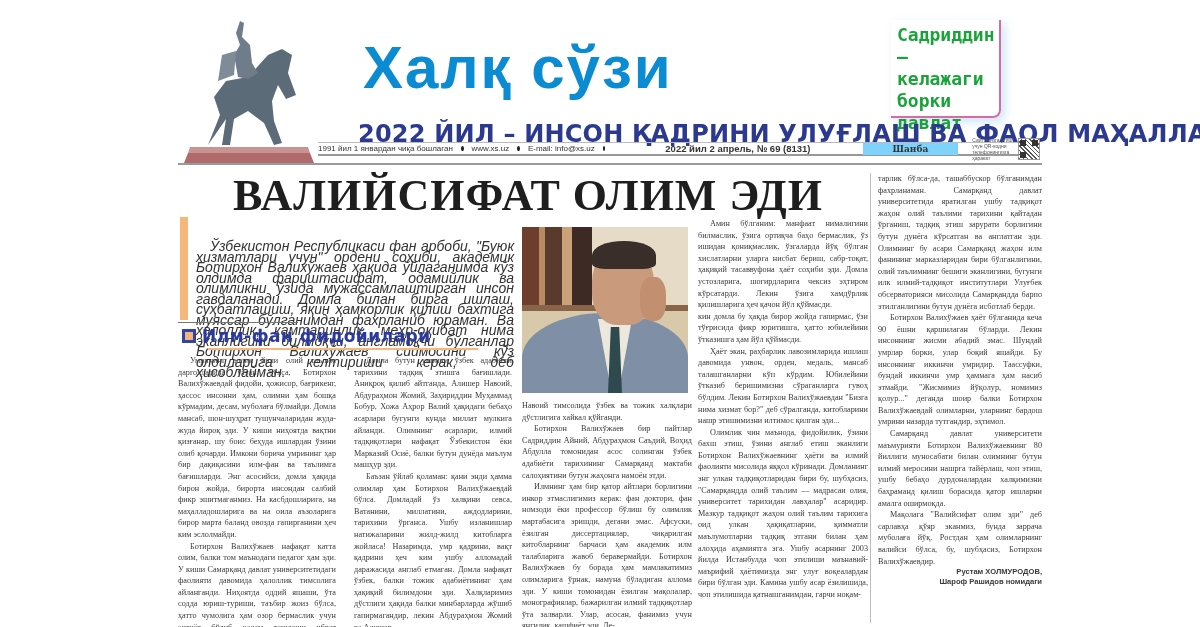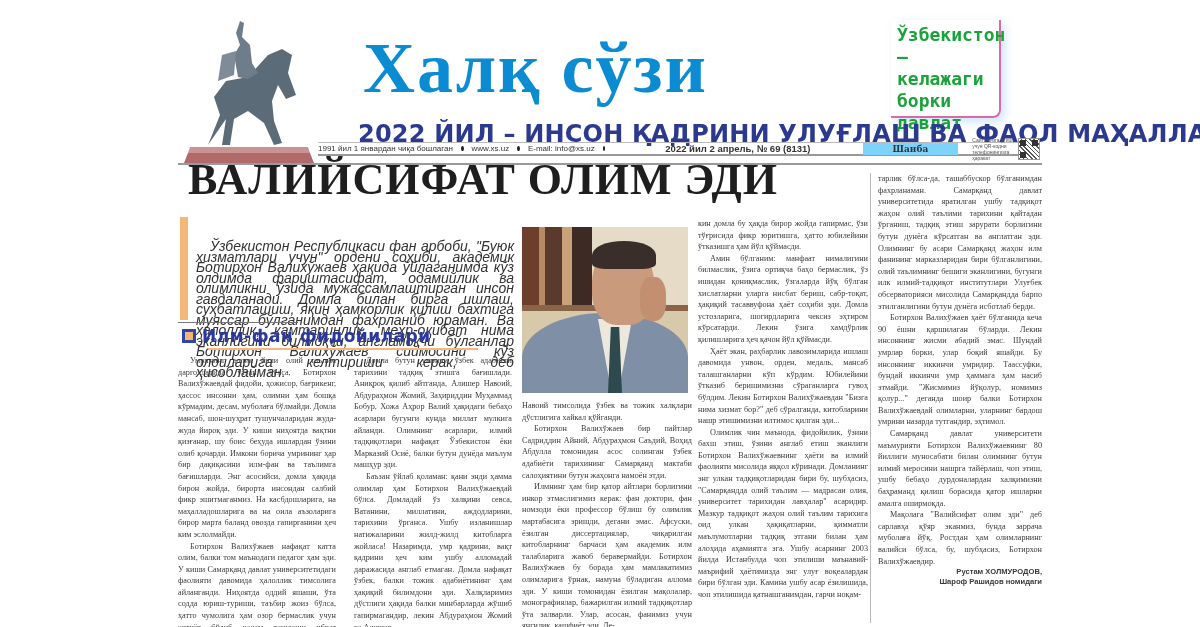--- a/index.html
+++ b/index.html
@@ -3,22 +3,22 @@
 <meta charset="utf-8">
 <style>
   * { box-sizing: border-box; margin: 0; padding: 0; }
   html, body { width: 1200px; height: 627px; background: #ffffff; overflow: hidden; }
   body { font-family: "Liberation Sans", sans-serif; color: #2a2a2a; position: relative; }
 
   .page { position: absolute; left: 178px; top: 10px; width: 864px; height: 617px; }
 
   
   .statue { position: absolute; left: 0; top: 5px; width: 140px; height: 148px; }
-  .logo { position: absolute; left: 185px; top: 8px; font-family: Liberation Serif, serif; font-weight: bold;
-          font-size: 72px; color: #0a8bd2; letter-spacing: 2px; line-height: 100px; }
+  .logo { position: absolute; left: 185px; top: 8px; font-family: Liberation Sans, sans-serif; font-weight: bold;
+          font-size: 60px; color: #0a8bd2; letter-spacing: 2px; line-height: 100px; }
   .slogan-box { position: absolute; left: 713px; top: 10px; width: 110px; height: 98px; border-right: 2px solid #d86aa8;
                 border-bottom: 2px solid #d86aa8; border-radius: 0 0 8px 0; box-shadow: 4px 4px 10px rgba(120,180,230,0.35);
                 padding: 4px 0 0 6px; }
   .slogan-line { display: block; font-family: "DejaVu Sans Mono", monospace; font-weight: bold; color: #1aa33a;
                  font-size: 18px; line-height: 22px; }
   .year-banner { position: absolute; left: 180px; top: 110px; font-family: "DejaVu Sans", sans-serif; font-weight: bold;
                  color: #2b3a8f; font-size: 24px; letter-spacing: 0.2px; white-space: nowrap; }
   .info-bar { position: absolute; left: 140px; top: 132px; width: 700px; height: 14px; border-top: 1px solid #bbb;
               border-bottom: 2px solid #999; display: flex; align-items: center; font-size: 8px; color: #333; }
   .info-bar .seg { white-space: nowrap; margin-right: 8px; }
@@ -28,21 +28,21 @@
   .info-bar .qrnote { font-size: 5px; line-height: 6px; width: 88px; color: #555; margin-left: 6px; }
   .qr { position: absolute; left: 840px; top: 128px; width: 22px; height: 22px; border: 1px solid #999;
         background:
           linear-gradient(#333,#333) 1px 1px/6px 6px no-repeat,
           linear-gradient(#333,#333) 13px 1px/6px 6px no-repeat,
           linear-gradient(#333,#333) 1px 13px/6px 6px no-repeat,
           repeating-linear-gradient(45deg,#555 0 1px,#fff 1px 3px); }
   .line-full { position: absolute; left: 0; top: 153px; width: 864px; height: 2px; background: #9a9a9a; }
 
   
-  .headline { position: absolute; left: 10px; top: 144px; width: 680px; 
+  .headline { position: absolute; left: 10px; top: 160px; width: 680px; text-align: center;
               font-family: "Liberation Serif", serif; font-weight: bold; font-size: 44px; letter-spacing: 1px; color: #1e1e1e; }
 
   
   .orange-bar { position: absolute; left: 2px; top: 207px; width: 8px; height: 103px; background: #f6b87a; }
   .lead { position: absolute; left: 18px; top: 207px; width: 318px; font-style: italic; font-size: 14px; line-height: 10.5px;
           color: #333; text-indent: 14px; text-align: justify; margin-top: 24px; }
   .lead-rule { position: absolute; left: 0; top: 312px; width: 120px; height: 1px; background: #777; }
   .section-title { position: absolute; left: 4px; top: 316px; display: flex; align-items: center; }
   .section-title .sq { width: 14px; height: 14px; border: 3px solid #3045a8; background: #f7b474; margin-right: 6px; }
   .section-title .txt { font-family: "DejaVu Sans", sans-serif; font-weight: bold; color: #2a39a0; font-size: 17px; letter-spacing: 0.5px; text-align: center; }
@@ -80,21 +80,21 @@
     <path d="M10 138 L132 138 L136 148 L6 148 Z" fill="#b06a6a"></path>
     <path d="M12 132 L130 132 L132 138 L10 138 Z" fill="#c99393"></path>
     <path d="M30 130 L42 100 L36 82 L48 66 L70 62 L90 40 L104 34 L114 40 L110 58 L118 80 L108 84 L100 70 L94 86 L96 106 L104 128 L96 130 L86 108 L70 96 L56 104 L52 130 L44 130 L48 104 Z" fill="#5c6b78"></path>
     <path d="M60 62 L56 40 L62 30 L58 18 L62 6 L66 8 L64 22 L72 30 L74 48 L80 58 L70 64 Z" fill="#6f7d8a"></path>
     <path d="M44 40 L58 36 L56 60 L40 66 Z" fill="#7f8b96"></path>
   </svg>
 
   <div class="logo">Халқ сўзи</div>
 
   <div class="slogan-box">
-    <span class="slogan-line">Ўзбекистон –</span>
+    <span class="slogan-line">Садриддин –</span>
     <span class="slogan-line">келажаги</span>
     <span class="slogan-line">борки</span>
     <span class="slogan-line">давлат</span>
   </div>
 
   <div class="year-banner">2022 ЙИЛ – ИНСОН ҚАДРИНИ УЛУҒЛАШ ВА ФАОЛ МАҲАЛЛА ЙИЛИ</div>
 
   <div class="info-bar">
     <span class="seg">1991 йил 1 январдан чиқа бошлаган</span>
     <span class="dot"></span>
@@ -138,22 +138,22 @@
   <div class="col c2" style="top:345px;">
     <p>Домла бутун умрини ўзбек адабиёти тарихини тадқиқ этишга бағишлади. Аниқроқ қилиб айтганда, Алишер Навоий, Абдураҳмон Жомий, Заҳириддин Муҳаммад Бобур, Хожа Аҳрор Валий ҳақидаги бебаҳо асарлари бугунги кунда миллат мулкига айланди. Олимнинг асарлари, илмий тадқиқотлари нафақат Ўзбекистон ёки Марказий Осиё, балки бутун дунёда маълум машҳур эди.</p>
     <p>Баъзан ўйлаб қоламан: қани энди ҳамма олимлар ҳам Ботирхон Валихўжаевдай бўлса. Домладай ўз халқини севса, Ватанини, миллатини, аждодларини, тарихини ўрганса. Ушбу изланишлар натижаларини жилд-жилд китобларга жойласа! Назаримда, умр қадрини, вақт қадрини ҳеч ким ушбу алломадай даражасида англаб етмаган. Домла нафақат ўзбек, балки тожик адабиётининг ҳам ҳақиқий билимдони эди. Халқларимиз дўстлиги ҳақида балки минбарларда жўшиб гапирмагандир, лекин Абдураҳмон Жомий ва Алишер</p>
   </div>
   <div class="col c3">
     <p style="text-indent:0">Навоий тимсолида ўзбек ва тожик халқлари дўстлигига хайкал қўйганди.</p>
     <p>Ботирхон Валихўжаев бир пайтлар Садриддин Айний, Абдураҳмон Саъдий, Воҳид Абдулла томонидан асос солинган ўзбек адабиёти тарихининг Самарқанд мактаби салоҳиятини бутун жаҳонга намоён этди.</p>
     <p>Илмнинг ҳам бир қатор айтлари борлигини инкор этмаслигимиз керак: фан доктори, фан номзоди ёки профессор бўлиш бу олимлик мартабасига эришди, дегани эмас. Афсуски, ёзилган диссертациялар, чиқарилган китобларнинг барчаси ҳам академик илм талабларига жавоб беравермайди. Ботирхон Валихўжаев бу борада ҳам мамлакатимиз олимларига ўрнак, намуна бўладиган аллома эди. У киши томонидан ёзилган мақолалар, монографиялар, бажарилган илмий тадқиқотлар ўта залварли. Улар, асосан, фанимиз учун янгилик, кашфиёт эди. Ле-</p>
   </div>
   <div class="col c4">
+    <p>Амин бўлганим: манфаат нималигини билмаслик, ўзига ортиқча баҳо бермаслик, ўз ишидан қониқмаслик, ўзгаларда йўқ бўлган хислатларни уларга нисбат бериш, сабр-тоқат, ҳақиқий тасаввуфона ҳаёт соҳиби эди. Домла устозларига, шогирдларига чексиз эҳтиром кўрсатарди. Лекин ўзига хамдўрлик қилишларига ҳеч қачон йўл қўймасди.</p>
     <p style="text-indent:0">кин домла бу ҳақда бирор жойда гапирмас, ўзи тўғрисида фикр юритишга, ҳатто юбилейини ўтказишга ҳам йўл қўймасди.</p>
-    <p>Амин бўлганим: манфаат нималигини билмаслик, ўзига ортиқча баҳо бермаслик, ўз ишидан қониқмаслик, ўзгаларда йўқ бўлган хислатларни уларга нисбат бериш, сабр-тоқат, ҳақиқий тасаввуфона ҳаёт соҳиби эди. Домла устозларига, шогирдларига чексиз эҳтиром кўрсатарди. Лекин ўзига хамдўрлик қилишларига ҳеч қачон йўл қўймасди.</p>
     <p>Ҳаёт экан, раҳбарлик лавозимларида ишлаш давомида унвон, орден, медаль, мансаб талашганларни кўп кўрдим. Юбилейини ўтказиб беришимизни сўраганларга гувоҳ бўлдим. Лекин Ботирхон Валихўжаевдан "Бизга нима хизмат бор?" деб сўралганда, китобларини нашр этишимизни илтимос қилган эди...</p>
     <p>Олимлик чин маънода, фидойилик, ўзини бахш этиш, ўзини англаб етиш эканлиги Ботирхон Валихўжаевнинг ҳаёти ва илмий фаолияти мисолида яққол кўринади. Домланинг энг улкан тадқиқотларидан бири бу, шубҳасиз, "Самарқандда олий таълим — мадрасаи олия, университет тарихидан лавҳалар" асаридир. Мазкур тадқиқот жаҳон олий таълим тарихига оид улкан ҳақиқатларни, қимматли маълумотларни тадқиқ этгани билан ҳам алоҳида аҳамиятга эга. Ушбу асарнинг 2003 йилда Истанбулда чоп этилиши маънавий-маърифий ҳаётимизда энг улуғ воқеалардан бири бўлган эди. Камина ушбу асар ёзилишида, чоп этилишида қатнашганимдан, гарчи ноқам-</p>
   </div>
   <div class="col-sep" style="left:692px; top:163px; height:450px;"></div>
   <div class="col c5">
     <p style="text-indent:0">тарлик бўлса-да, ташаббускор бўлганимдан фахрланаман. Самарқанд давлат университетида яратилган ушбу тадқиқот жаҳон олий таълими тарихини қайтадан ўрганиш, тадқиқ этиш зарурати борлигини бутун дунёга кўрсатган ва англатган эди. Олимнинг бу асари Самарқанд жаҳон илм фанининг марказларидан бири бўлганлигини, олий таълимнинг бешиги эканлигини, бугунги илк илмий-тадқиқот институтлари Улуғбек обсерваторияси мисолида Самарқандда барпо этилганлигини бутун дунёга исботлаб берди.</p>
     <p>Ботирхон Валихўжаев ҳаёт бўлганида кеча 90 ёшни қаршилаган бўларди. Лекин инсоннинг жисми абадий эмас. Шундай умрлар борки, улар боқий яшайди. Бу инсоннинг иккинчи умридир. Таассуфки, бундай иккинчи умр ҳаммага ҳам насиб этмайди. "Жисмимиз йўқолур, номимиз қолур..." деганда шоир балки Ботирхон Валихўжаевдай олимларни, уларнинг бардош умрини назарда тутгандир, эҳтимол.</p>
     <p>Самарқанд давлат университети маъмурияти Ботирхон Валихўжаевнинг 80 йиллиги муносабати билан олимнинг бутун илмий меросини нашрга тайёрлаш, чоп этиш, ушбу бебаҳо дурдоналардан халқимизни баҳраманд қилиш борасида қатор ишларни амалга оширмоқда.</p>
     <p>Мақолага "Валийсифат олим эди" деб сарлавҳа қўяр эканмиз, бунда заррача муболаға йўқ. Ростдан ҳам олимларнинг валийси бўлса, бу, шубҳасиз, Ботирхон Валихўжаевдир.</p>
     <div class="sig">

